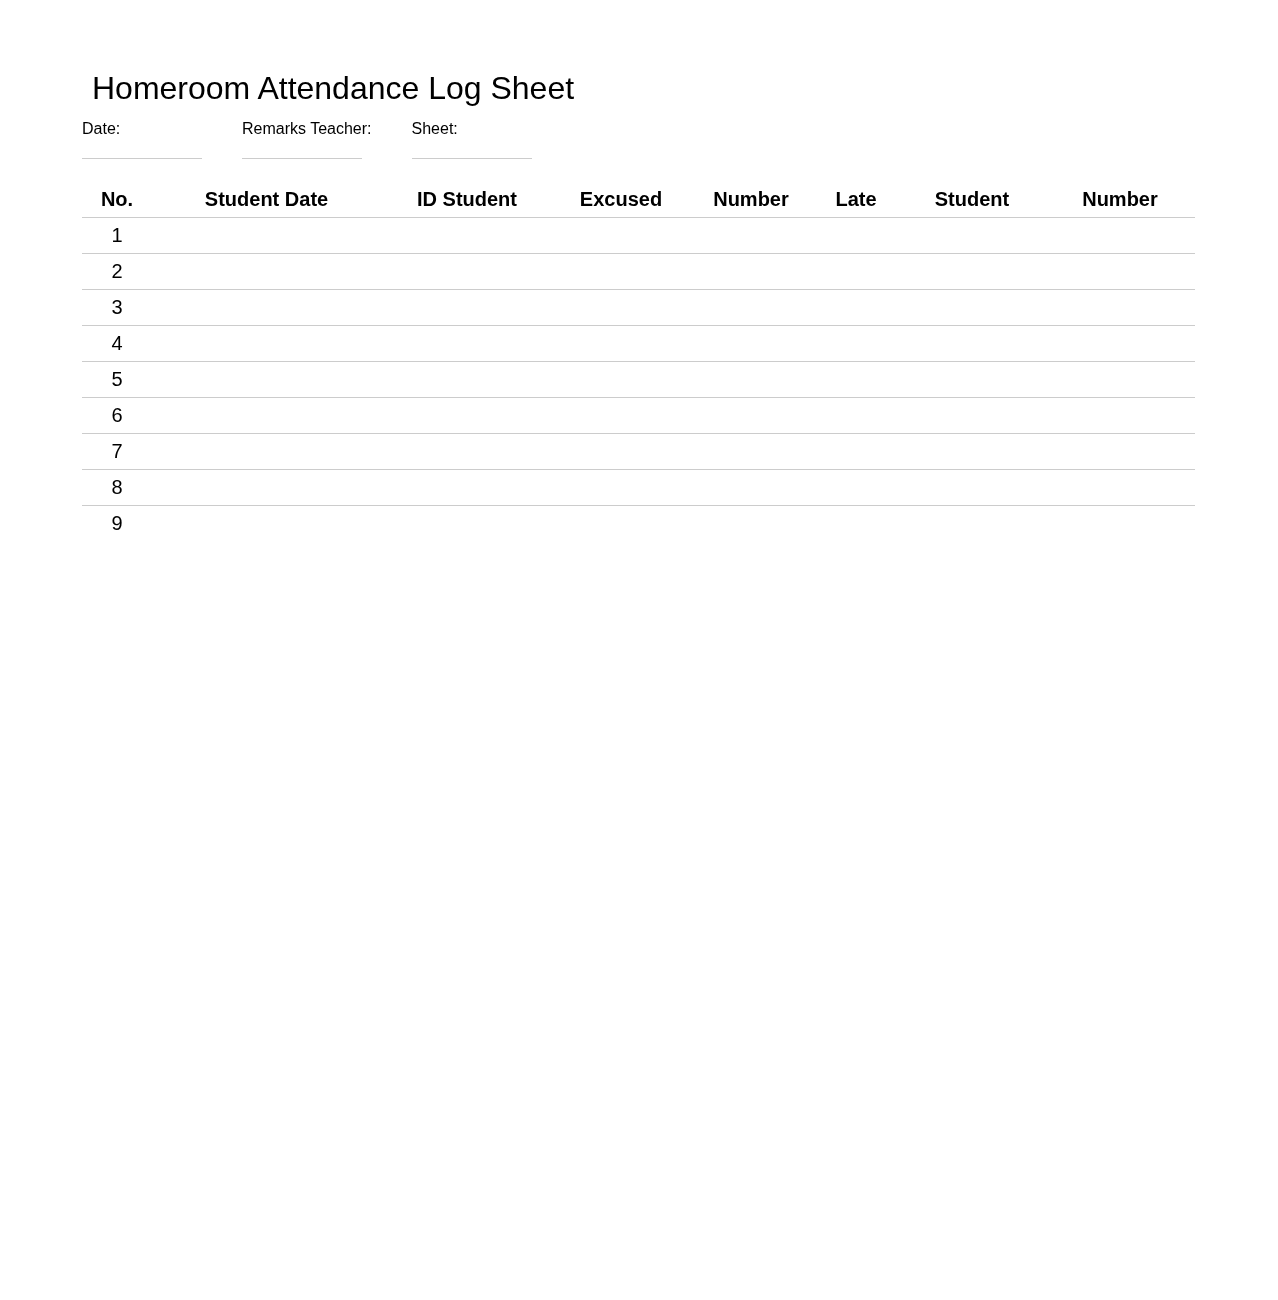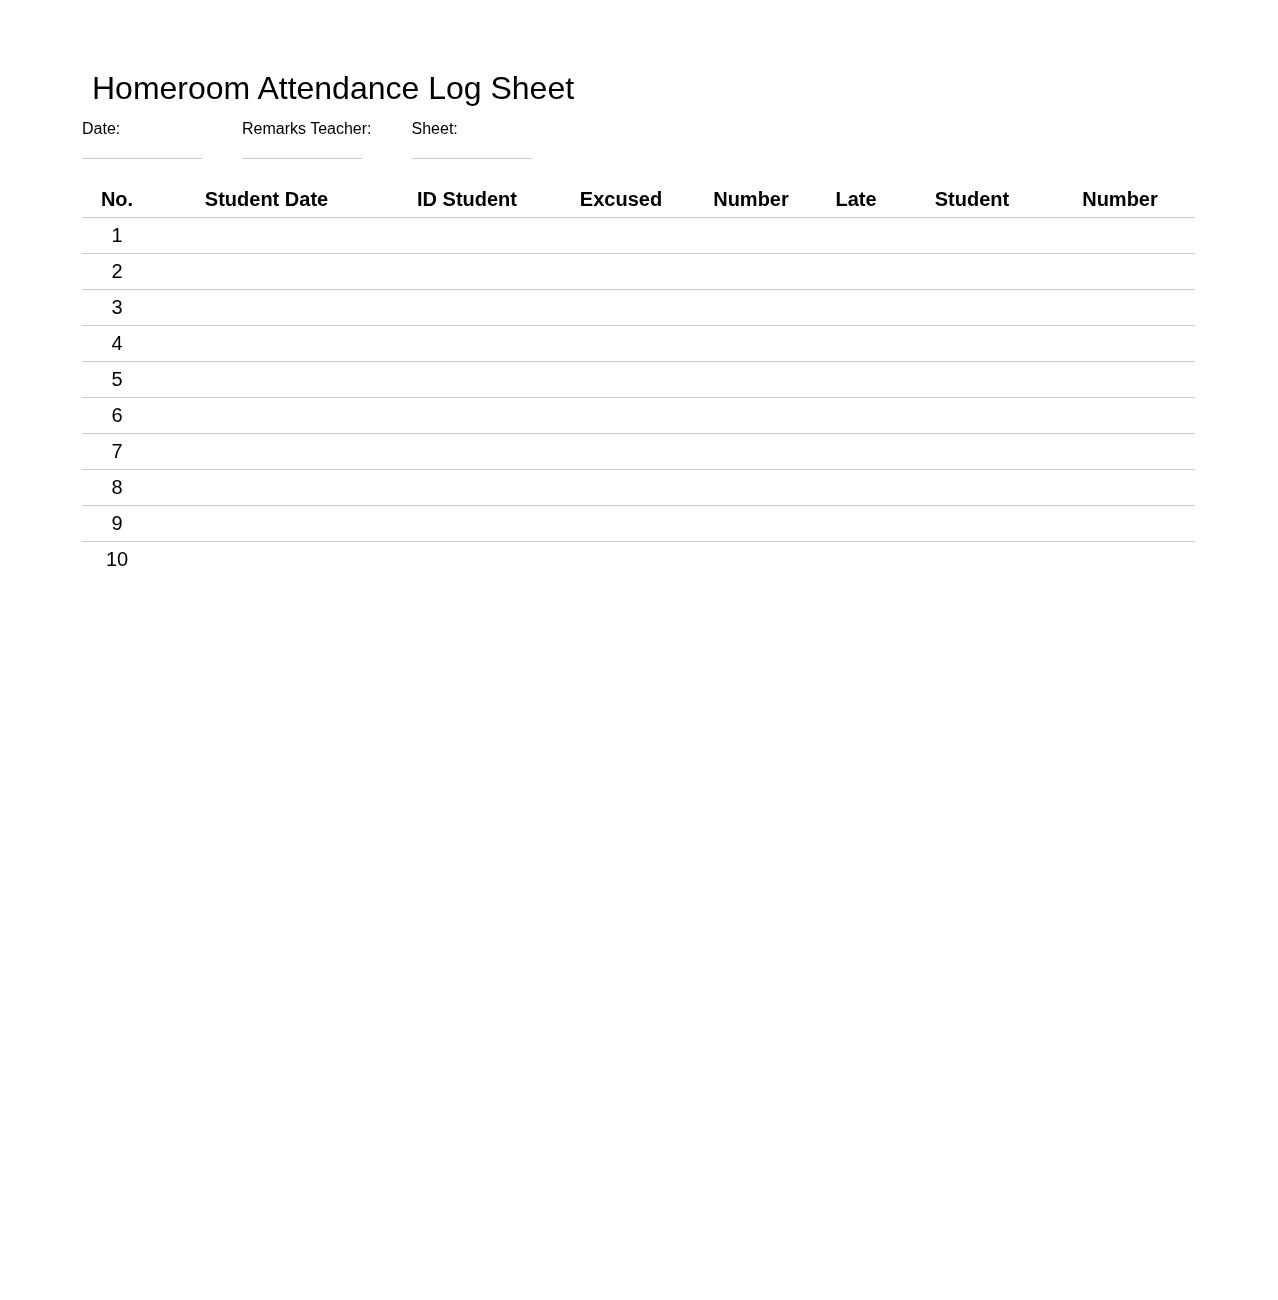--- a/index.html
+++ b/index.html
@@ -155,25 +155,15 @@
         <tr class="row">
           <td>9</td>
           <td></td>
           <td></td>
           <td></td>
           <td></td>
           <td></td>
           <td></td>
           <td></td>
         </tr>
-        <tr class="row">
-          <td>10</td>
-          <td></td>
-          <td></td>
-          <td></td>
-          <td></td>
-          <td></td>
-          <td></td>
-          <td></td>
-        </tr>
       </tbody>
   </table>
 </div>
 
 </body></html>

